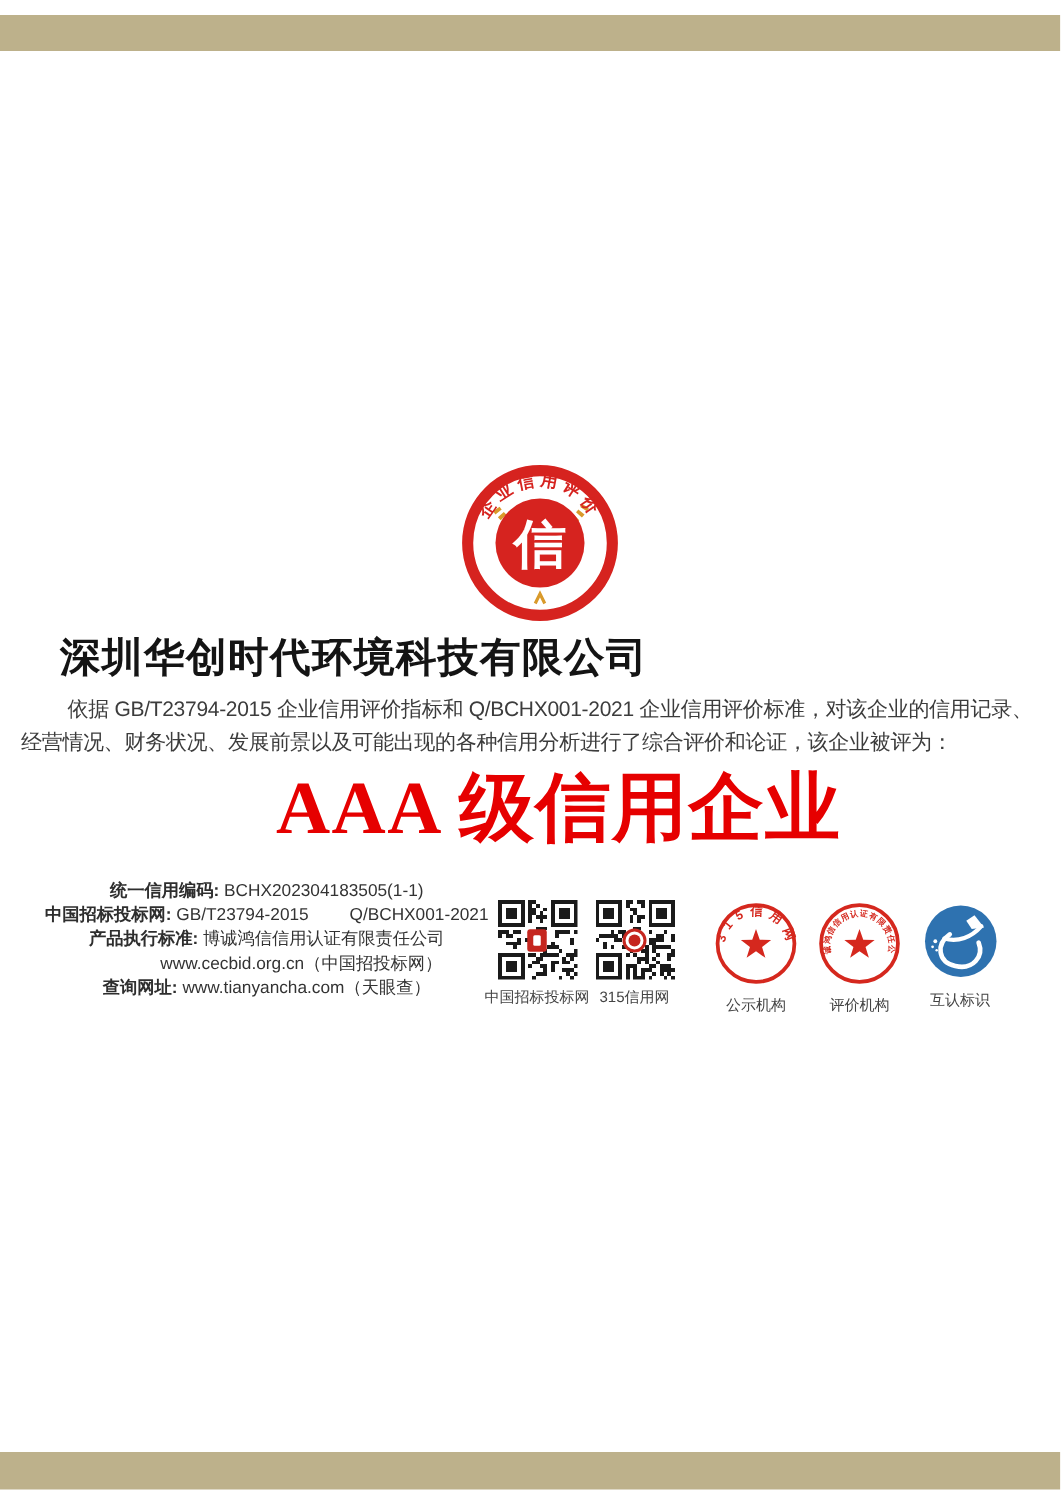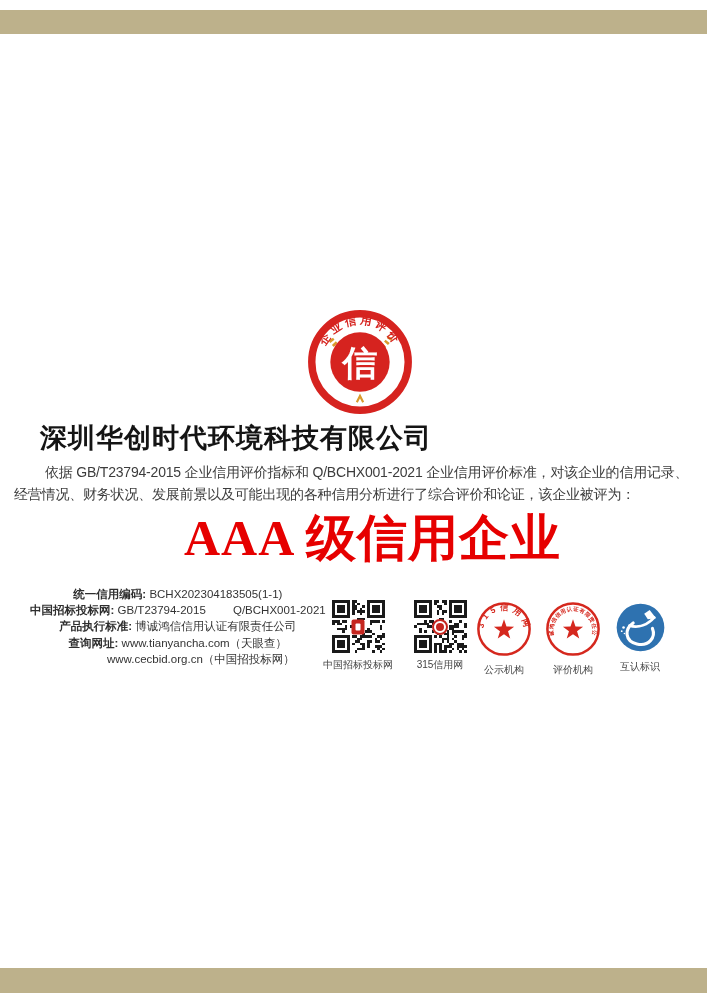--- a/index.html
+++ b/index.html
@@ -27,21 +27,21 @@
 
   .details{position:absolute;left:30px;top:586px;font-size:11.5px;line-height:16.2px;color:#333;text-align:center;}
   .details .row{white-space:nowrap;}
   .details .lbl{font-weight:bold;color:#2e2e2e;}
   .details .gap{display:inline-block;width:24px;}
   .url-extra{padding-left:46px;}
 
   .v-col{position:absolute;top:600px;text-align:center;}
   .v-col .v-label{margin-top:5px;font-size:10px;color:#444;white-space:nowrap;}
   .c1{left:323px;width:70px;}
-  .c2{left:405px;width:70px;}
+  .c2{left:388px;width:70px;}
   .c3{left:469px;width:70px;}
   .c4{left:538px;width:70px;}
   .c5{left:605px;width:70px;}
 
   .qr-wrap{position:relative;width:53px;height:53px;margin:0 auto;background:#fff;}
   .qr-wrap svg{display:block;width:53px;height:53px;shape-rendering:crispEdges;}
   .qr-emblem{position:absolute;left:50%;top:50%;transform:translate(-50%,-50%);}
   .emblem-badge{width:13px;height:15px;background:#c5261f;border-radius:2px;
         display:flex;align-items:center;justify-content:center;}
   .emblem-badge .dot{width:5px;height:7px;background:#fff;border-radius:1px;}
@@ -91,25 +91,25 @@
     </div>
     <div class="row">
       <span class="lbl">中国招标投标网:</span>
       <span>GB/T23794-2015</span><span class="gap"></span>
       <span>Q/BCHX001-2021</span>
     </div>
     <div class="row">
       <span class="lbl">产品执行标准:</span>
       <span>博诚鸿信信用认证有限责任公司</span>
     </div>
+    <div class="row url-extra">www.cecbid.org.cn（中国招投标网）</div>
     <div class="row">
       <span class="lbl">查询网址:</span>
       <span>www.tianyancha.com（天眼查）</span>
     </div>
-    <div class="row url-extra">www.cecbid.org.cn（中国招投标网）</div>
   </div>
 
   <div class="v-col c1">
     <div class="qr-wrap">
       <svg class="qr" viewBox="0 0 21 21">
           <rect x="0" y="0" width="7" height="1" fill="#1a1a1a"></rect>
           <rect x="0" y="6" width="7" height="1" fill="#1a1a1a"></rect>
           <rect x="0" y="1" width="1" height="5" fill="#1a1a1a"></rect>
           <rect x="6" y="1" width="1" height="5" fill="#1a1a1a"></rect>
           <rect x="2" y="2" width="3" height="3" fill="#1a1a1a"></rect>

